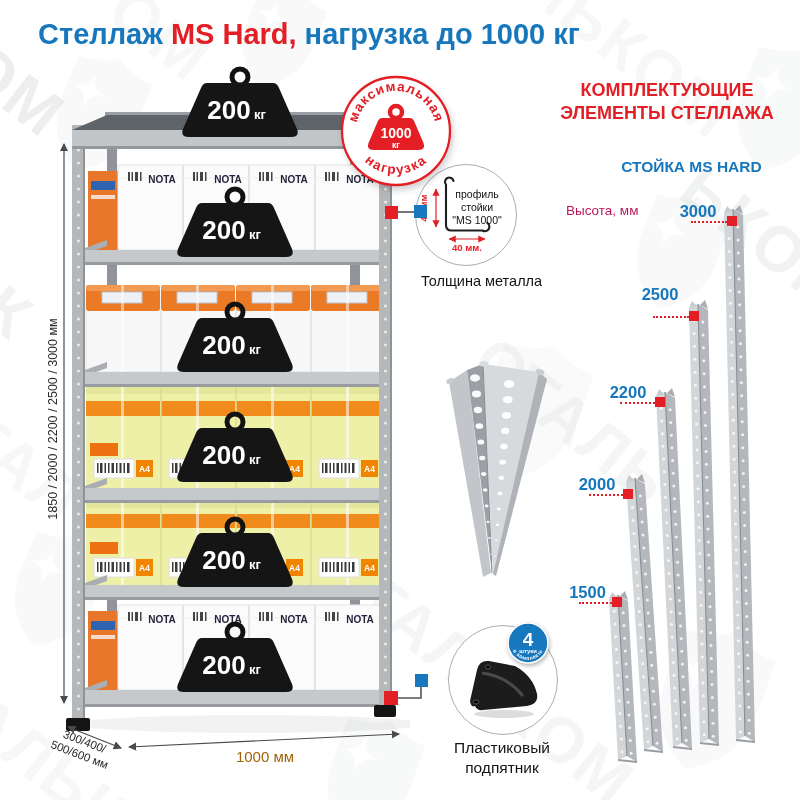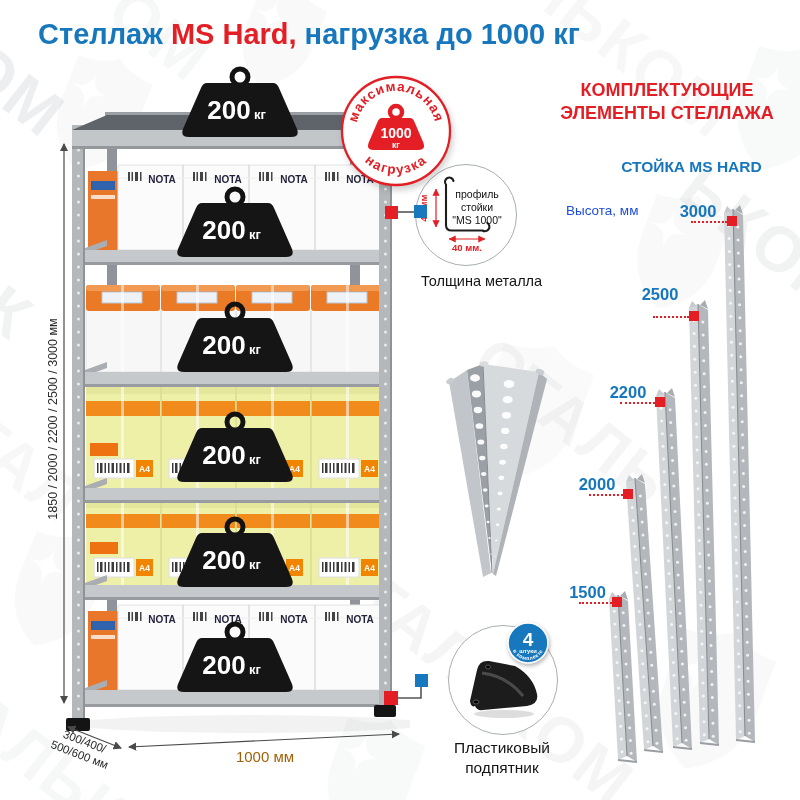--- a/index.html
+++ b/index.html
@@ -27,21 +27,21 @@
   .csq.red{background:#e31e24;} .csq.blue{background:#1878be;}
   #dim-height-text{position:absolute;left:-92px;top:412px;width:290px;text-align:center;
       font-size:12.5px;color:#2a2a2a;transform:rotate(-90deg);z-index:4;white-space:nowrap;}
   #dim-depth-text{position:absolute;left:38px;top:734px;width:88px;text-align:center;font-size:11.5px;
       color:#2a2a2a;line-height:1.25;transform:rotate(21deg);z-index:4;}
   #dim-width-text{position:absolute;left:225px;top:748px;width:80px;text-align:center;font-size:15px;color:#a16207;z-index:4;}
   #right-header{position:absolute;left:541px;top:79px;width:252px;text-align:center;font-size:18px;
       font-weight:bold;color:#e31e24;line-height:1.3;z-index:4;}
   #right-subheader{position:absolute;left:600px;top:158px;width:183px;text-align:center;font-size:15.5px;
       font-weight:bold;color:#1777bd;z-index:4;white-space:nowrap;}
-  #height-caption{position:absolute;left:566px;top:203px;font-size:13.5px;color:#1d4ed8;z-index:4;}
+  #height-caption{position:absolute;left:566px;top:203px;font-size:13.5px;color:#be185d;z-index:4;}
   #foot-label{position:absolute;left:432px;top:738px;width:140px;text-align:center;font-size:15.5px;
       color:#151515;line-height:1.3;z-index:4;}
 </style>
 </head>
 <body>
 
 <div id="stage">
 
   <div class="wm">
     <svg width="0" height="0" style="position:absolute">

